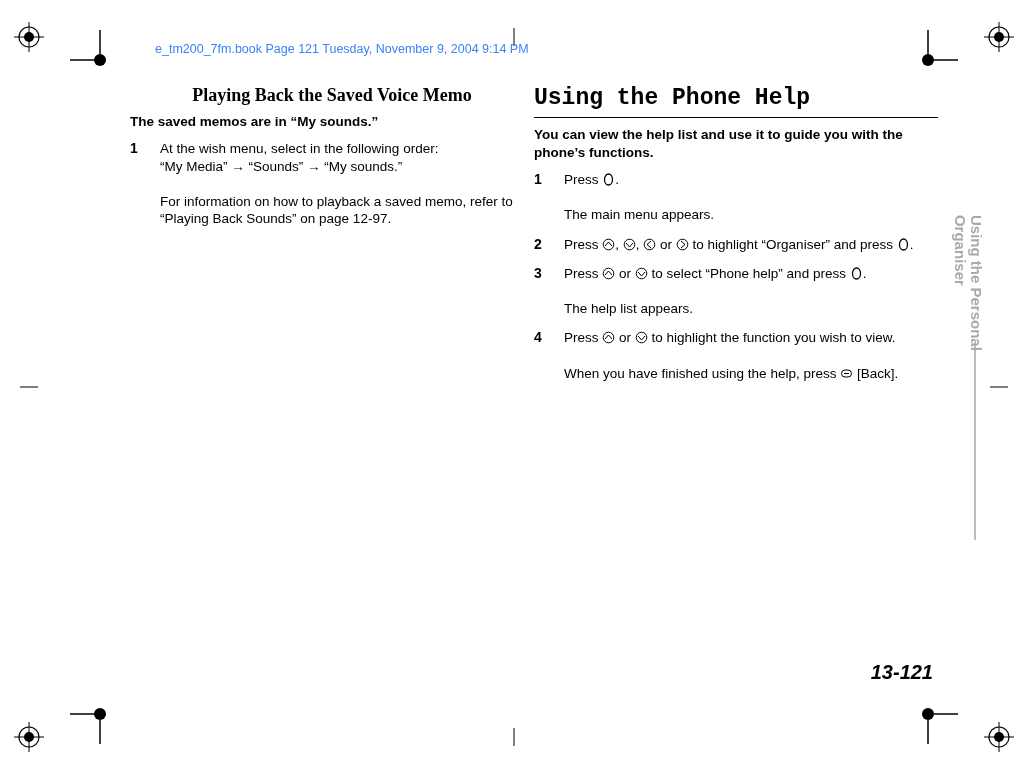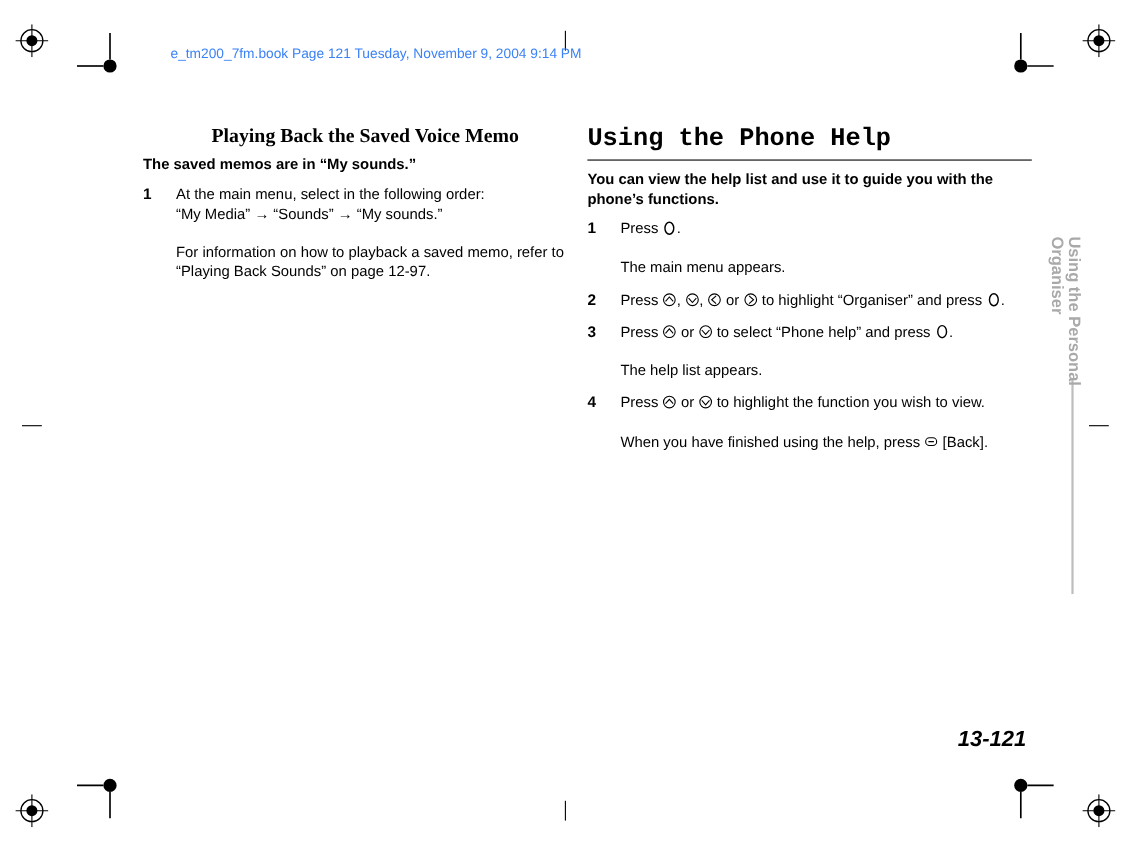--- a/index.html
+++ b/index.html
@@ -55,21 +55,21 @@
     position: absolute;
     top: 42px;
     left: 155px;
     font-size: 12.5px;
     color: #3b82f6;
   }
 
   
   .page {
     position: absolute;
-    top: 112px;
+    top: 84px;
     left: 130px;
     right: 90px;
     display: flex;
   }
   .col {
     flex: 1 1 0;
     font-size: 13.5px;
     line-height: 1.28;
   }
   .col h2.subhead {
@@ -234,21 +234,21 @@
 
   <div class="col">
     <h2 class="subhead">Playing Back the Saved Voice Memo</h2>
     <p class="intro">The saved memos are in “My sounds.”</p>
 
     <ol class="steps">
       <li>
         <div class="num">1</div>
         <div class="body">
           <p>
-            <span>At the main menu, select in the following order:</span><br>
+            <span>At the wish menu, select in the following order:</span><br>
             <span>“My Media” </span>→<span> “Sounds” </span>→<span> “My sounds.”</span>
           </p>
           <p class="sub">For information on how to playback a saved memo, refer to “Playing Back Sounds” on page 12-97.</p>
         </div>
       </li>
     </ol>
   </div>
 
   <div class="col">
     <h1 class="section">Using the Phone Help</h1>

